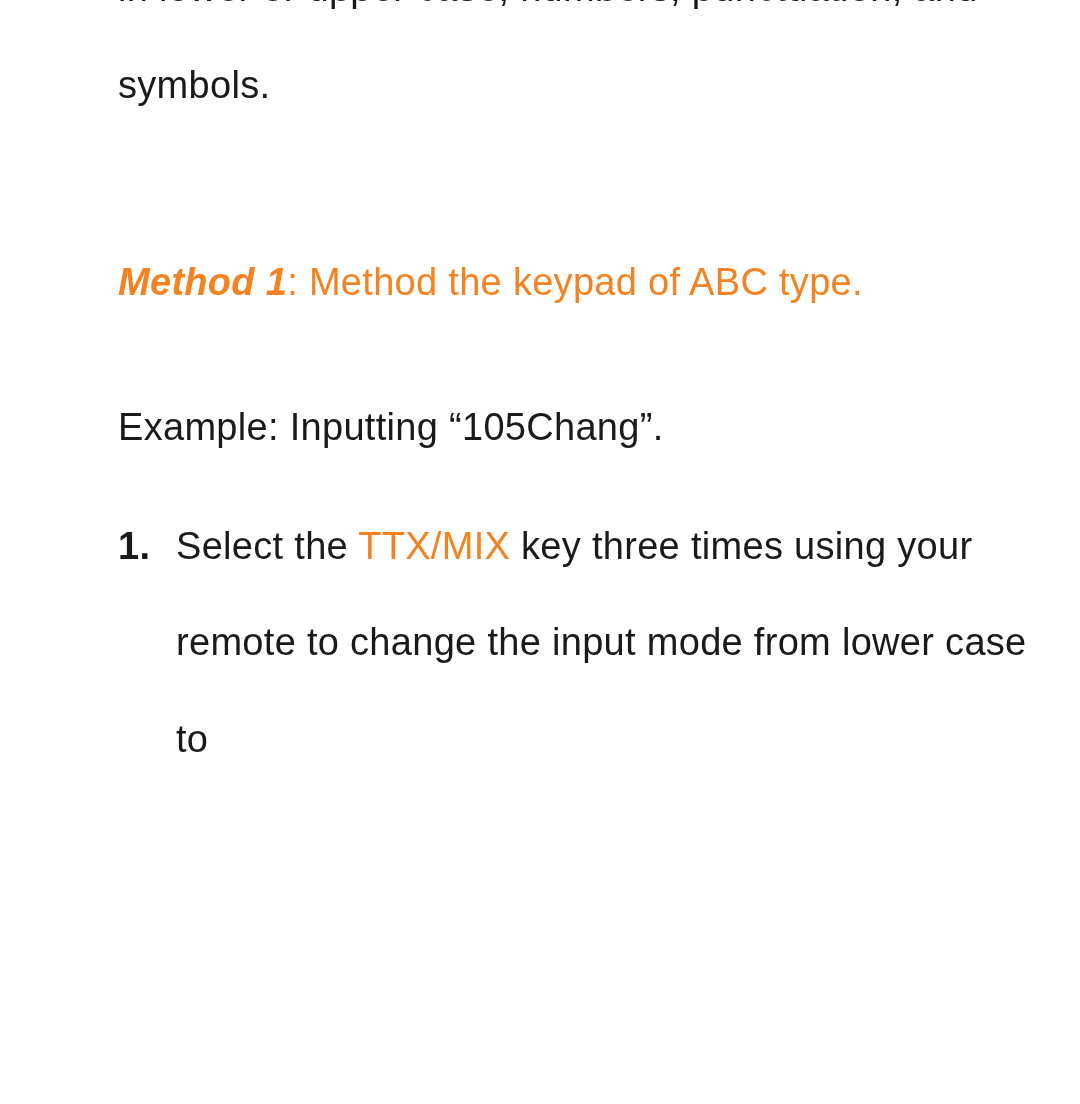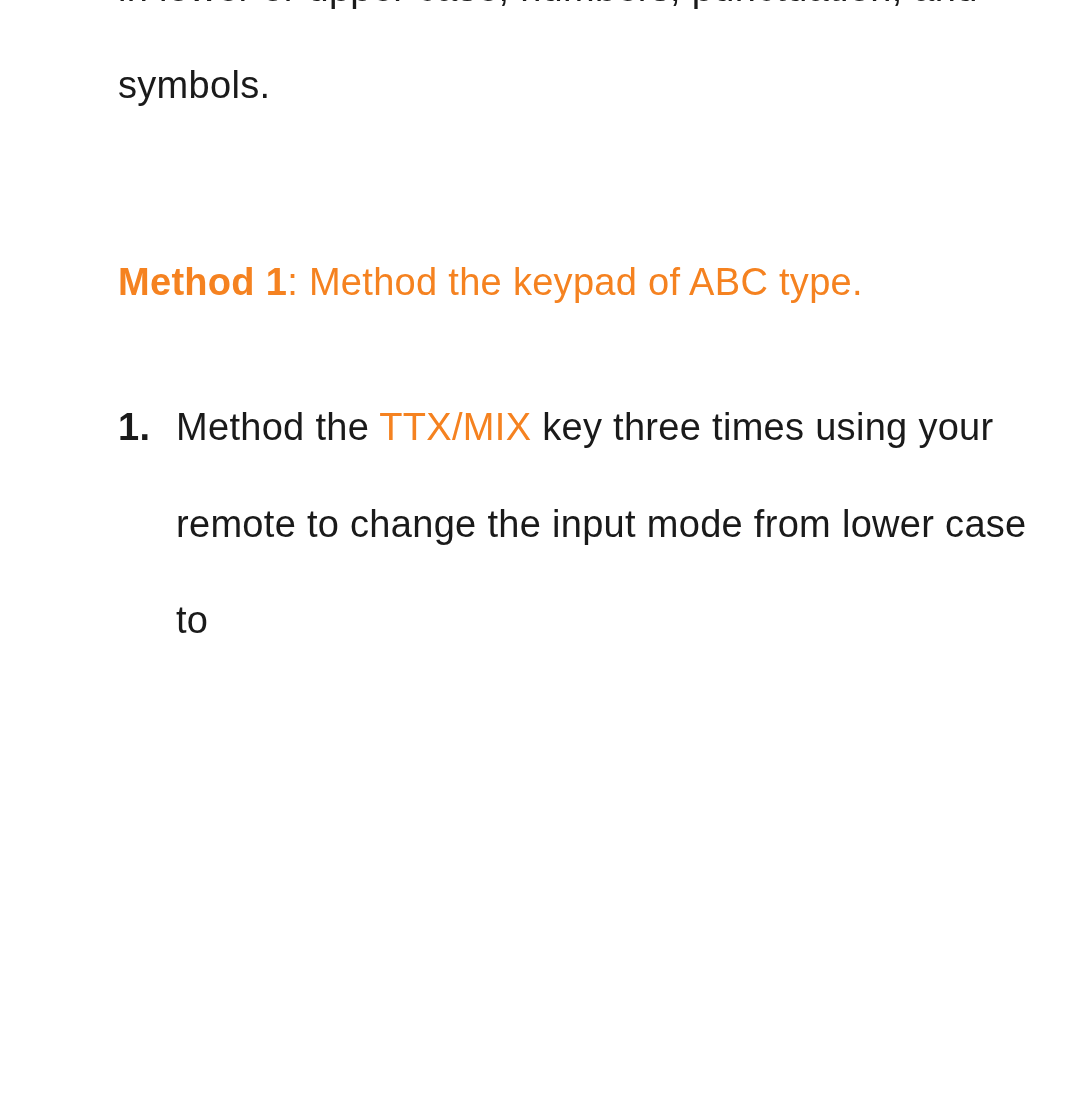--- a/index.html
+++ b/index.html
@@ -26,20 +26,21 @@
     }
     .para:last-child {
       margin-bottom: 0;
     }
     .heading {
       color: #f58220;
       font-weight: 400;
     }
     .heading-bold {
       font-weight: 700;
+      font-style: italic;
     }
     .key-highlight {
       color: #f58220;
     }
     .list-item {
       position: relative;
       padding-left: 58px;
       margin-top: 6px;
     }
     .list-marker {
@@ -63,18 +64,19 @@
 </head>
 <body>
 
 <div class="page">
   <div class="para top-offset">in lower or upper case, numbers, punctuation, and symbols.</div>
 
   <div class="method-block">
     <span class="heading heading-bold">Method 1</span><span class="heading">: </span><span class="heading">Method the keypad of ABC type.</span>
   </div>
 
+  <div class="example-line">Example: Inputting “105Chang”.</div>
 
   <div class="list-item">
     <span class="list-marker">1.</span>
-    <span>Method the </span><span class="key-highlight">TTX/MIX</span><span> key three times using your remote to change the input mode from lower case to</span>
+    <span>Select the </span><span class="key-highlight">TTX/MIX</span><span> key three times using your remote to change the input mode from lower case to</span>
   </div>
 </div>
 
 </body></html>

